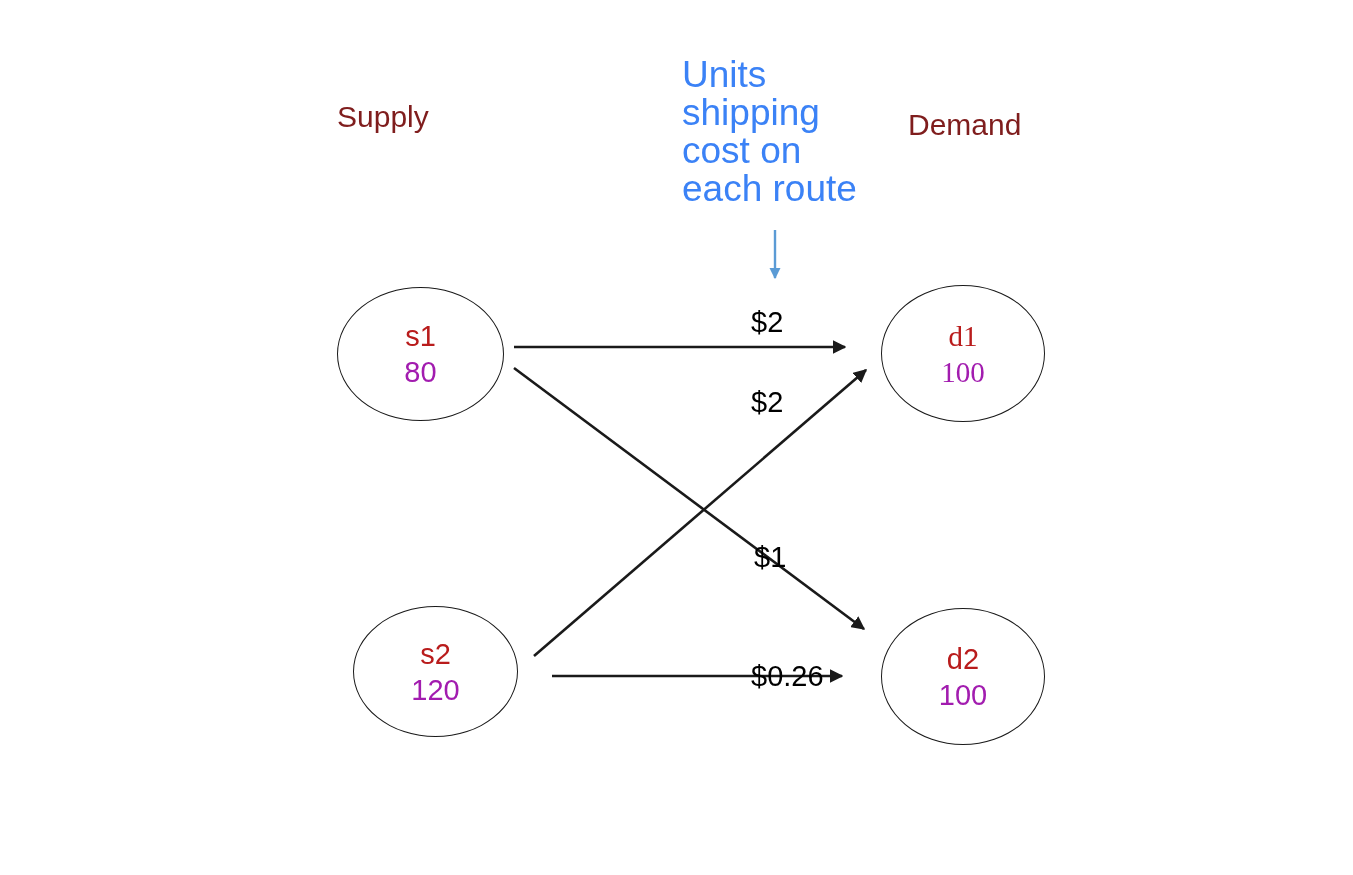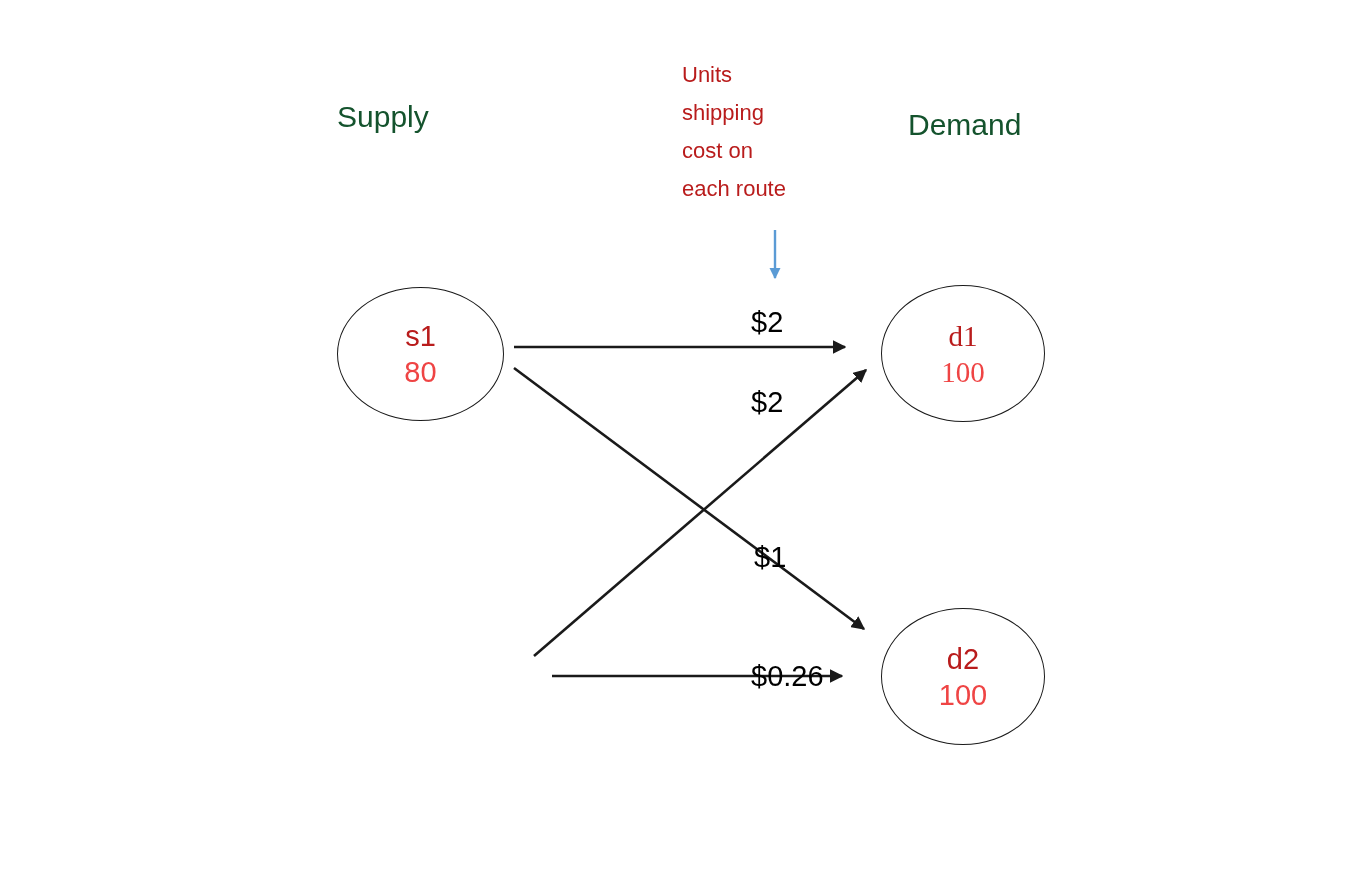--- a/index.html
+++ b/index.html
@@ -24,28 +24,28 @@
     left: 0;
     top: 0;
     width: 1353px;
     height: 875px;
     pointer-events: none;
   }
   .hdr {
     position: absolute;
     font-size: 30px;
     line-height: 38px;
-    color: #14532d;
+    color: #7f1d1d;
     white-space: pre;
   }
   .hdr-multiline {
     position: absolute;
-    font-size: 22px;
+    font-size: 37px;
     line-height: 38px;
-    color: #b91c1c;
+    color: #3b82f6;
     white-space: pre-line;
   }
   .node {
     position: absolute;
     border: 1.6px solid #1a1a1a;
     border-radius: 50%;
     background: #ffffff;
     display: flex;
     flex-direction: column;
     align-items: center;
@@ -53,21 +53,21 @@
     box-sizing: border-box;
   }
   .node .nid {
     font-size: 29px;
     line-height: 36px;
     color: #b91c1c;
   }
   .node .nval {
     font-size: 29px;
     line-height: 36px;
-    color: #ef4444;
+    color: #a21caf;
   }
   .cost {
     position: absolute;
     font-size: 29px;
     line-height: 32px;
     color: #000000;
     white-space: pre;
   }
 </style>
 </head>
@@ -111,20 +111,24 @@
 
   <div class="cost" style="left:754px; top:541px;">$1</div>
 
   <div class="cost" style="left:751px; top:660px;">$0.26</div>
 
   <div class="node" style="left:337px; top:287px; width:167px; height:134px;">
     <span class="nid">s1</span>
     <span class="nval">80</span>
   </div>
 
+  <div class="node" style="left:353px; top:606px; width:165px; height:131px;">
+    <span class="nid">s2</span>
+    <span class="nval">120</span>
+  </div>
 
   <div class="node" style="left:881px; top:285px; width:164px; height:137px;font-family:Liberation Serif, serif;">
     <span class="nid">d1</span>
     <span class="nval">100</span>
   </div>
 
   <div class="node" style="left:881px; top:608px; width:164px; height:137px;text-align:right;">
     <span class="nid">d2</span>
     <span class="nval">100</span>
   </div>

